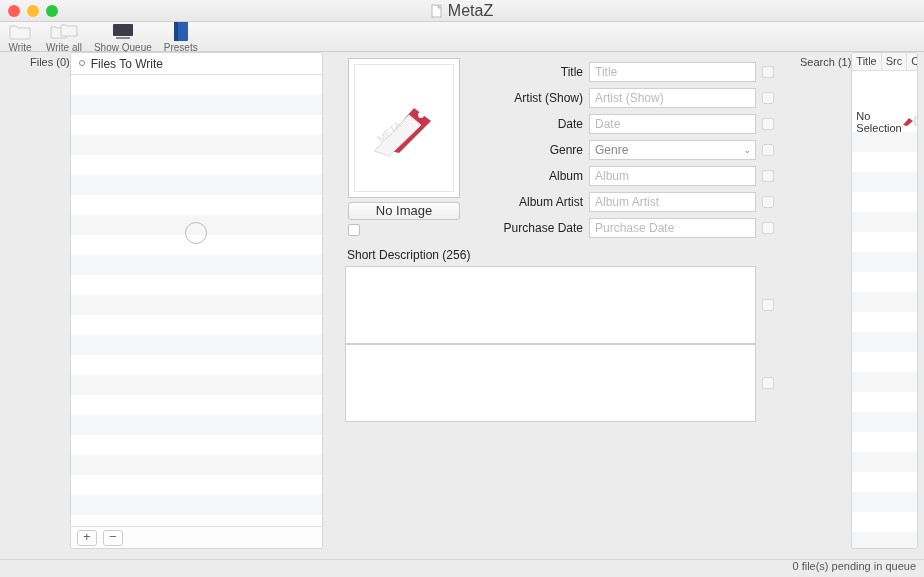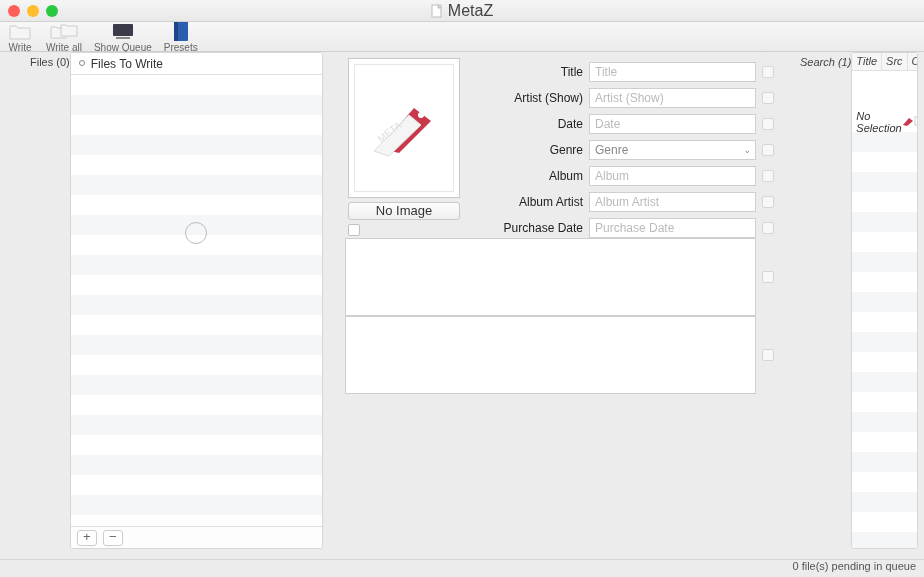--- a/index.html
+++ b/index.html
@@ -41,21 +41,21 @@
 .frow { display:flex; align-items:center; gap:6px; }
 .flabel { width:108px; text-align:right; font-size:12px; color:#222; }
 .finput { flex:1; height:20px; border:1px solid #cfcfcf; background:#fff; padding:0 5px; font-size:12px; color:#333; }
 .finput::placeholder { color:#bbb; }
 .fselect { flex:1; height:20px; border:1px solid #cfcfcf; background:#fff; font-size:12px; color:#888; padding:0 5px; position:relative; display:flex; align-items:center; }
 .sel-arrow { position:absolute; right:4px; font-size:9px; color:#888; }
 .fcheck { width:12px; height:12px; border:1px solid #d6d6d6; border-radius:2px; background:#f7f7f7; flex-shrink:0; }
 .desc-label { font-size:12px; padding:10px 2px 4px; color:#222; }
 .desc-row { display:flex; gap:6px; align-items:center; }
 .desc-box { flex:1; height:78px; border:1px solid #cfcfcf; background:#fff; resize:none; font-size:12px; }
-.right { width:134px; padding:0 6px;font-style:italic; }
+.right { width:134px; padding:0 6px; }
 .search-box { height:20px; border:1px solid #cfcfcf; border-radius:10px; background:#fff; display:flex; align-items:center; padding:0 6px; gap:4px; color:#999; font-size:12px; margin:2px 0 4px; }
 .results-table { flex:1; background:#fff; border:1px solid #d6d6d6; border-radius:3px; display:flex; flex-direction:column; overflow:hidden; }
 .rt-head { display:flex; height:18px; background:#f6f6f6; border-bottom:1px solid #e0e0e0; font-size:11px; color:#444; }
 .rt-head div { padding:2px 4px; border-right:1px solid #e0e0e0; }
 .rt-body { flex:1; background:repeating-linear-gradient(#fff 0,#fff 20px,#f4f6f8 20px,#f4f6f8 40px);margin-top:41px; }
 .rt-row { height:20px; display:flex; align-items:center; font-size:11px; }
 .statusbar { position:absolute; bottom:0; left:0; right:0; height:18px; background:#ececec; border-top:1px solid #d6d6d6; display:flex; align-items:flex-start; justify-content:flex-end; padding:0 8px; font-size:11px; color:#555; }
 </style>
 </head>
 <body>
@@ -183,20 +183,21 @@
                 <input class="finput" placeholder="Album Artist" style="">
                 <div class="fcheck"></div>
               </div>
             <div class="frow">
                 <div class="flabel">Purchase Date</div>
                 <input class="finput" placeholder="Purchase Date" style="">
                 <div class="fcheck"></div>
               </div>
           </div>
         </div>
+        <div class="desc-label">Short Description (256)</div>
         <div class="desc-row">
             <textarea class="desc-box" style=""></textarea>
             <div class="fcheck"></div>
           </div>
         <div class="desc-row">
             <textarea class="desc-box" style=""></textarea>
             <div class="fcheck"></div>
           </div>
       </div>
     </div>

